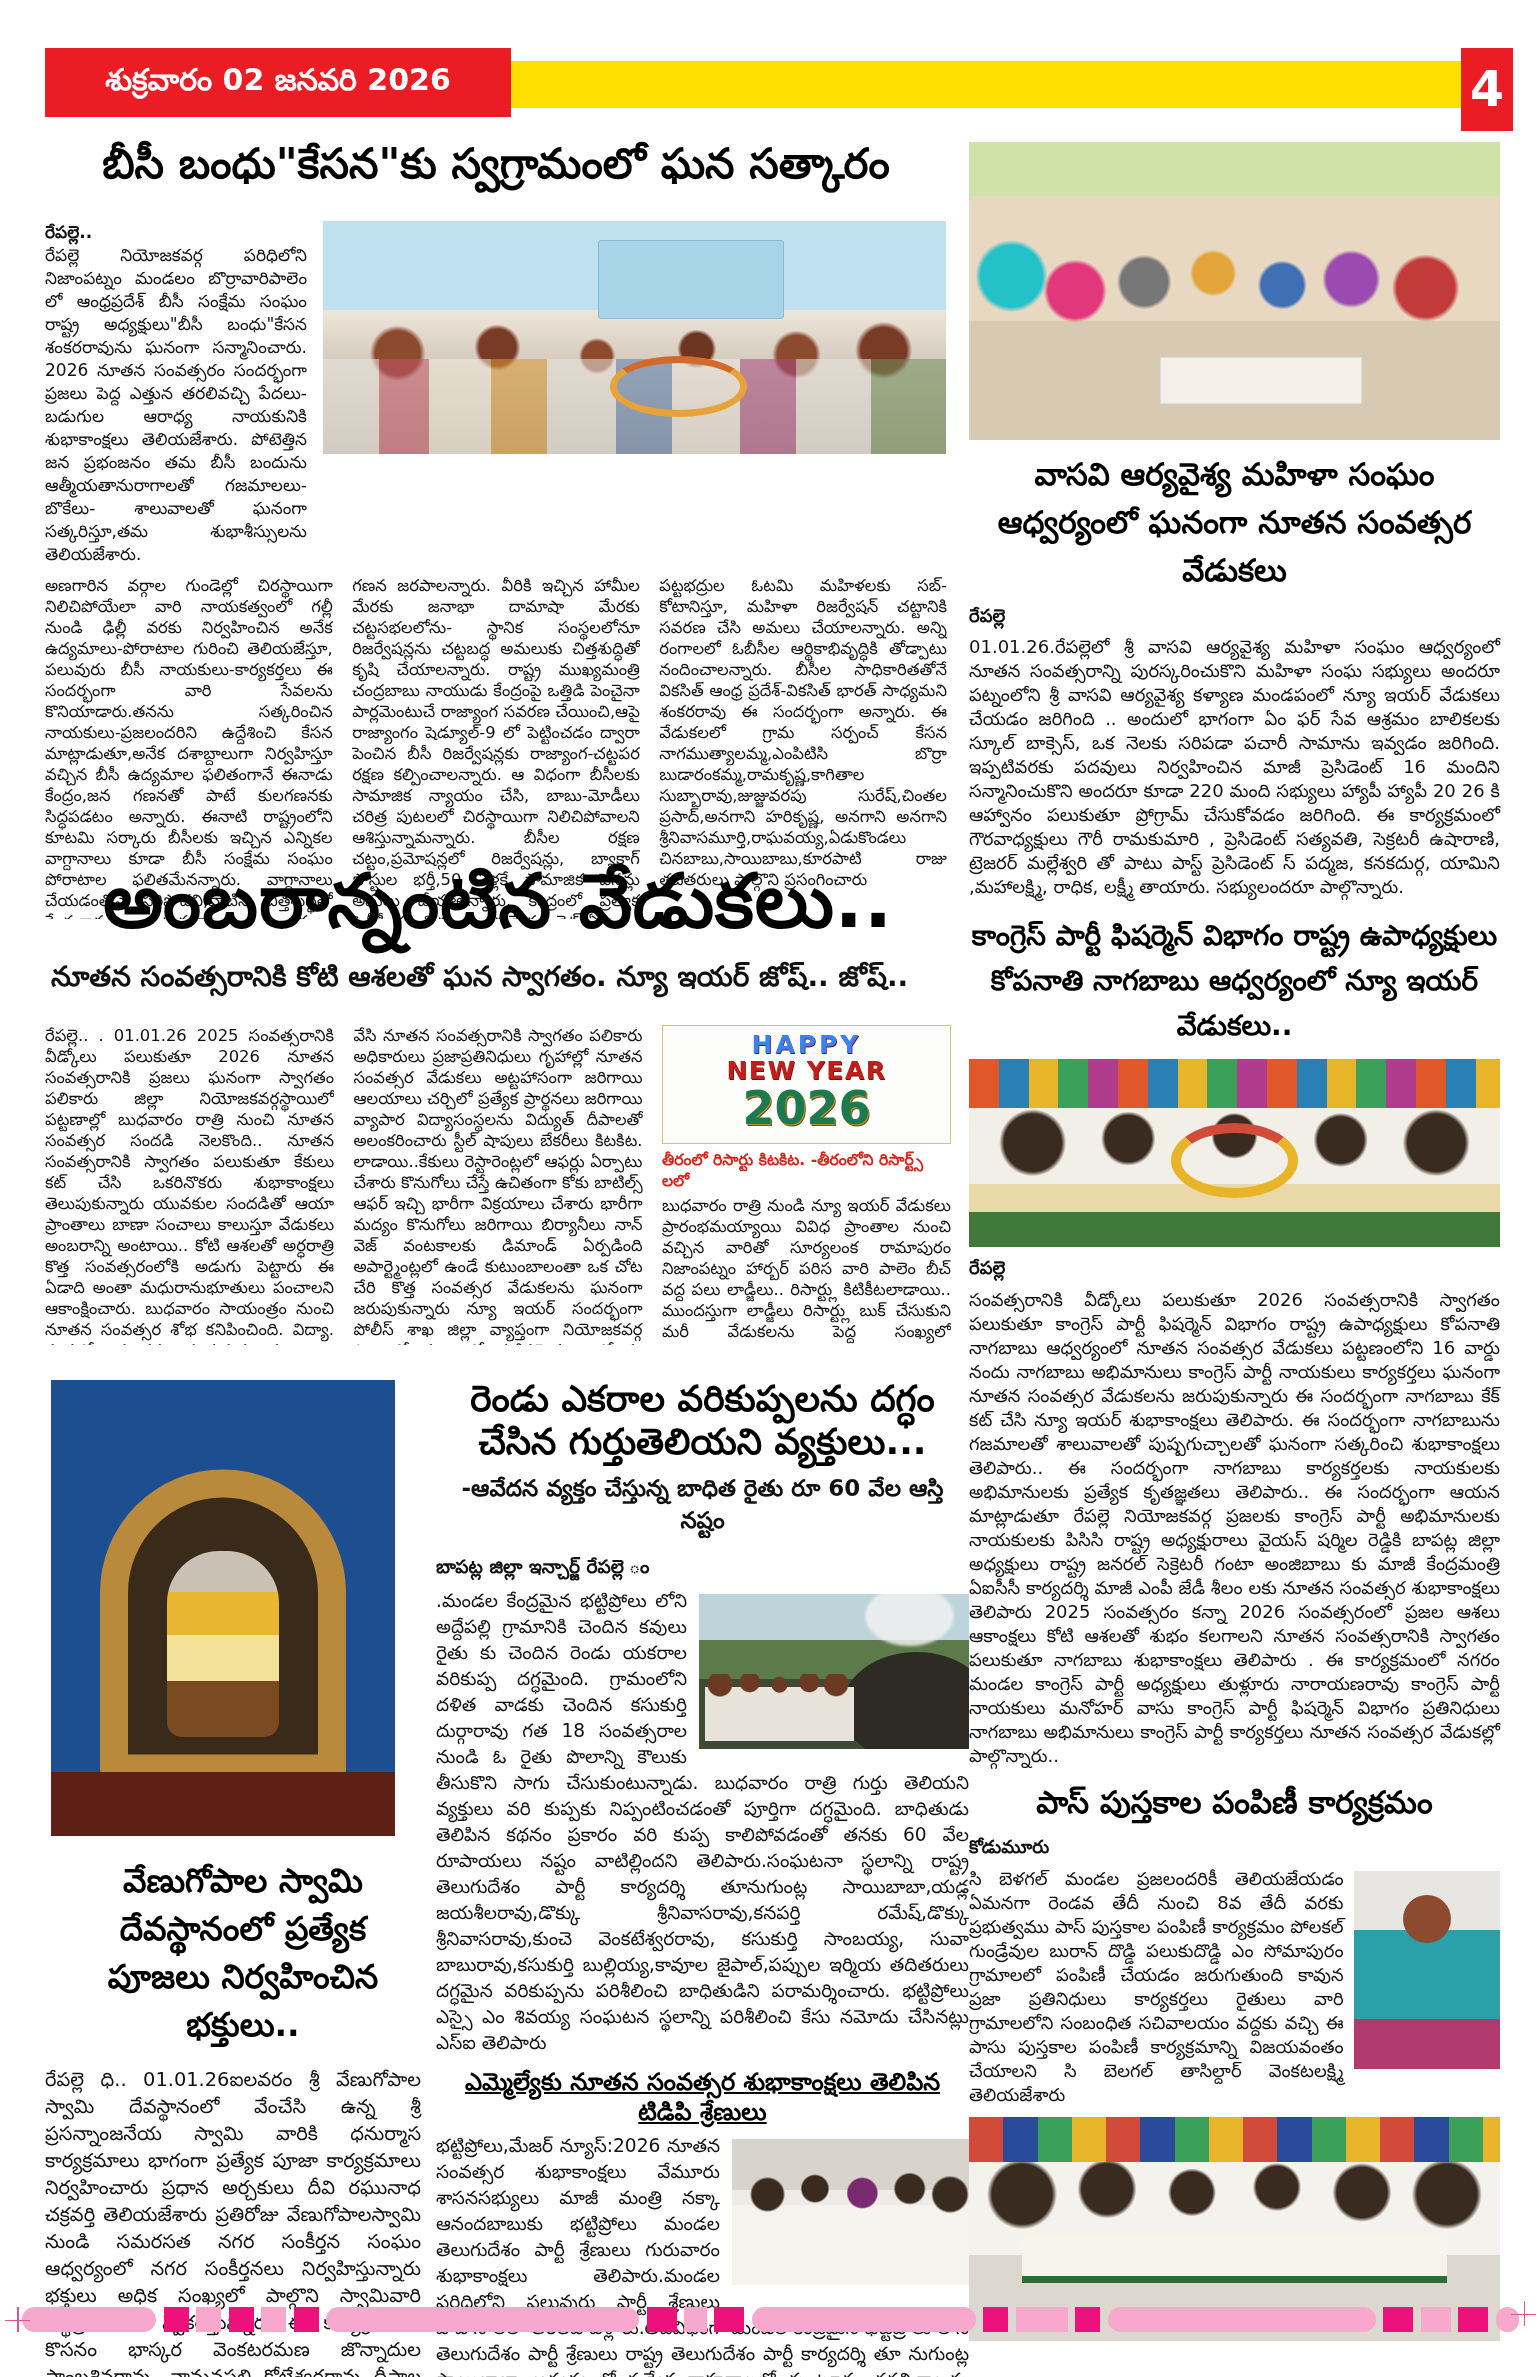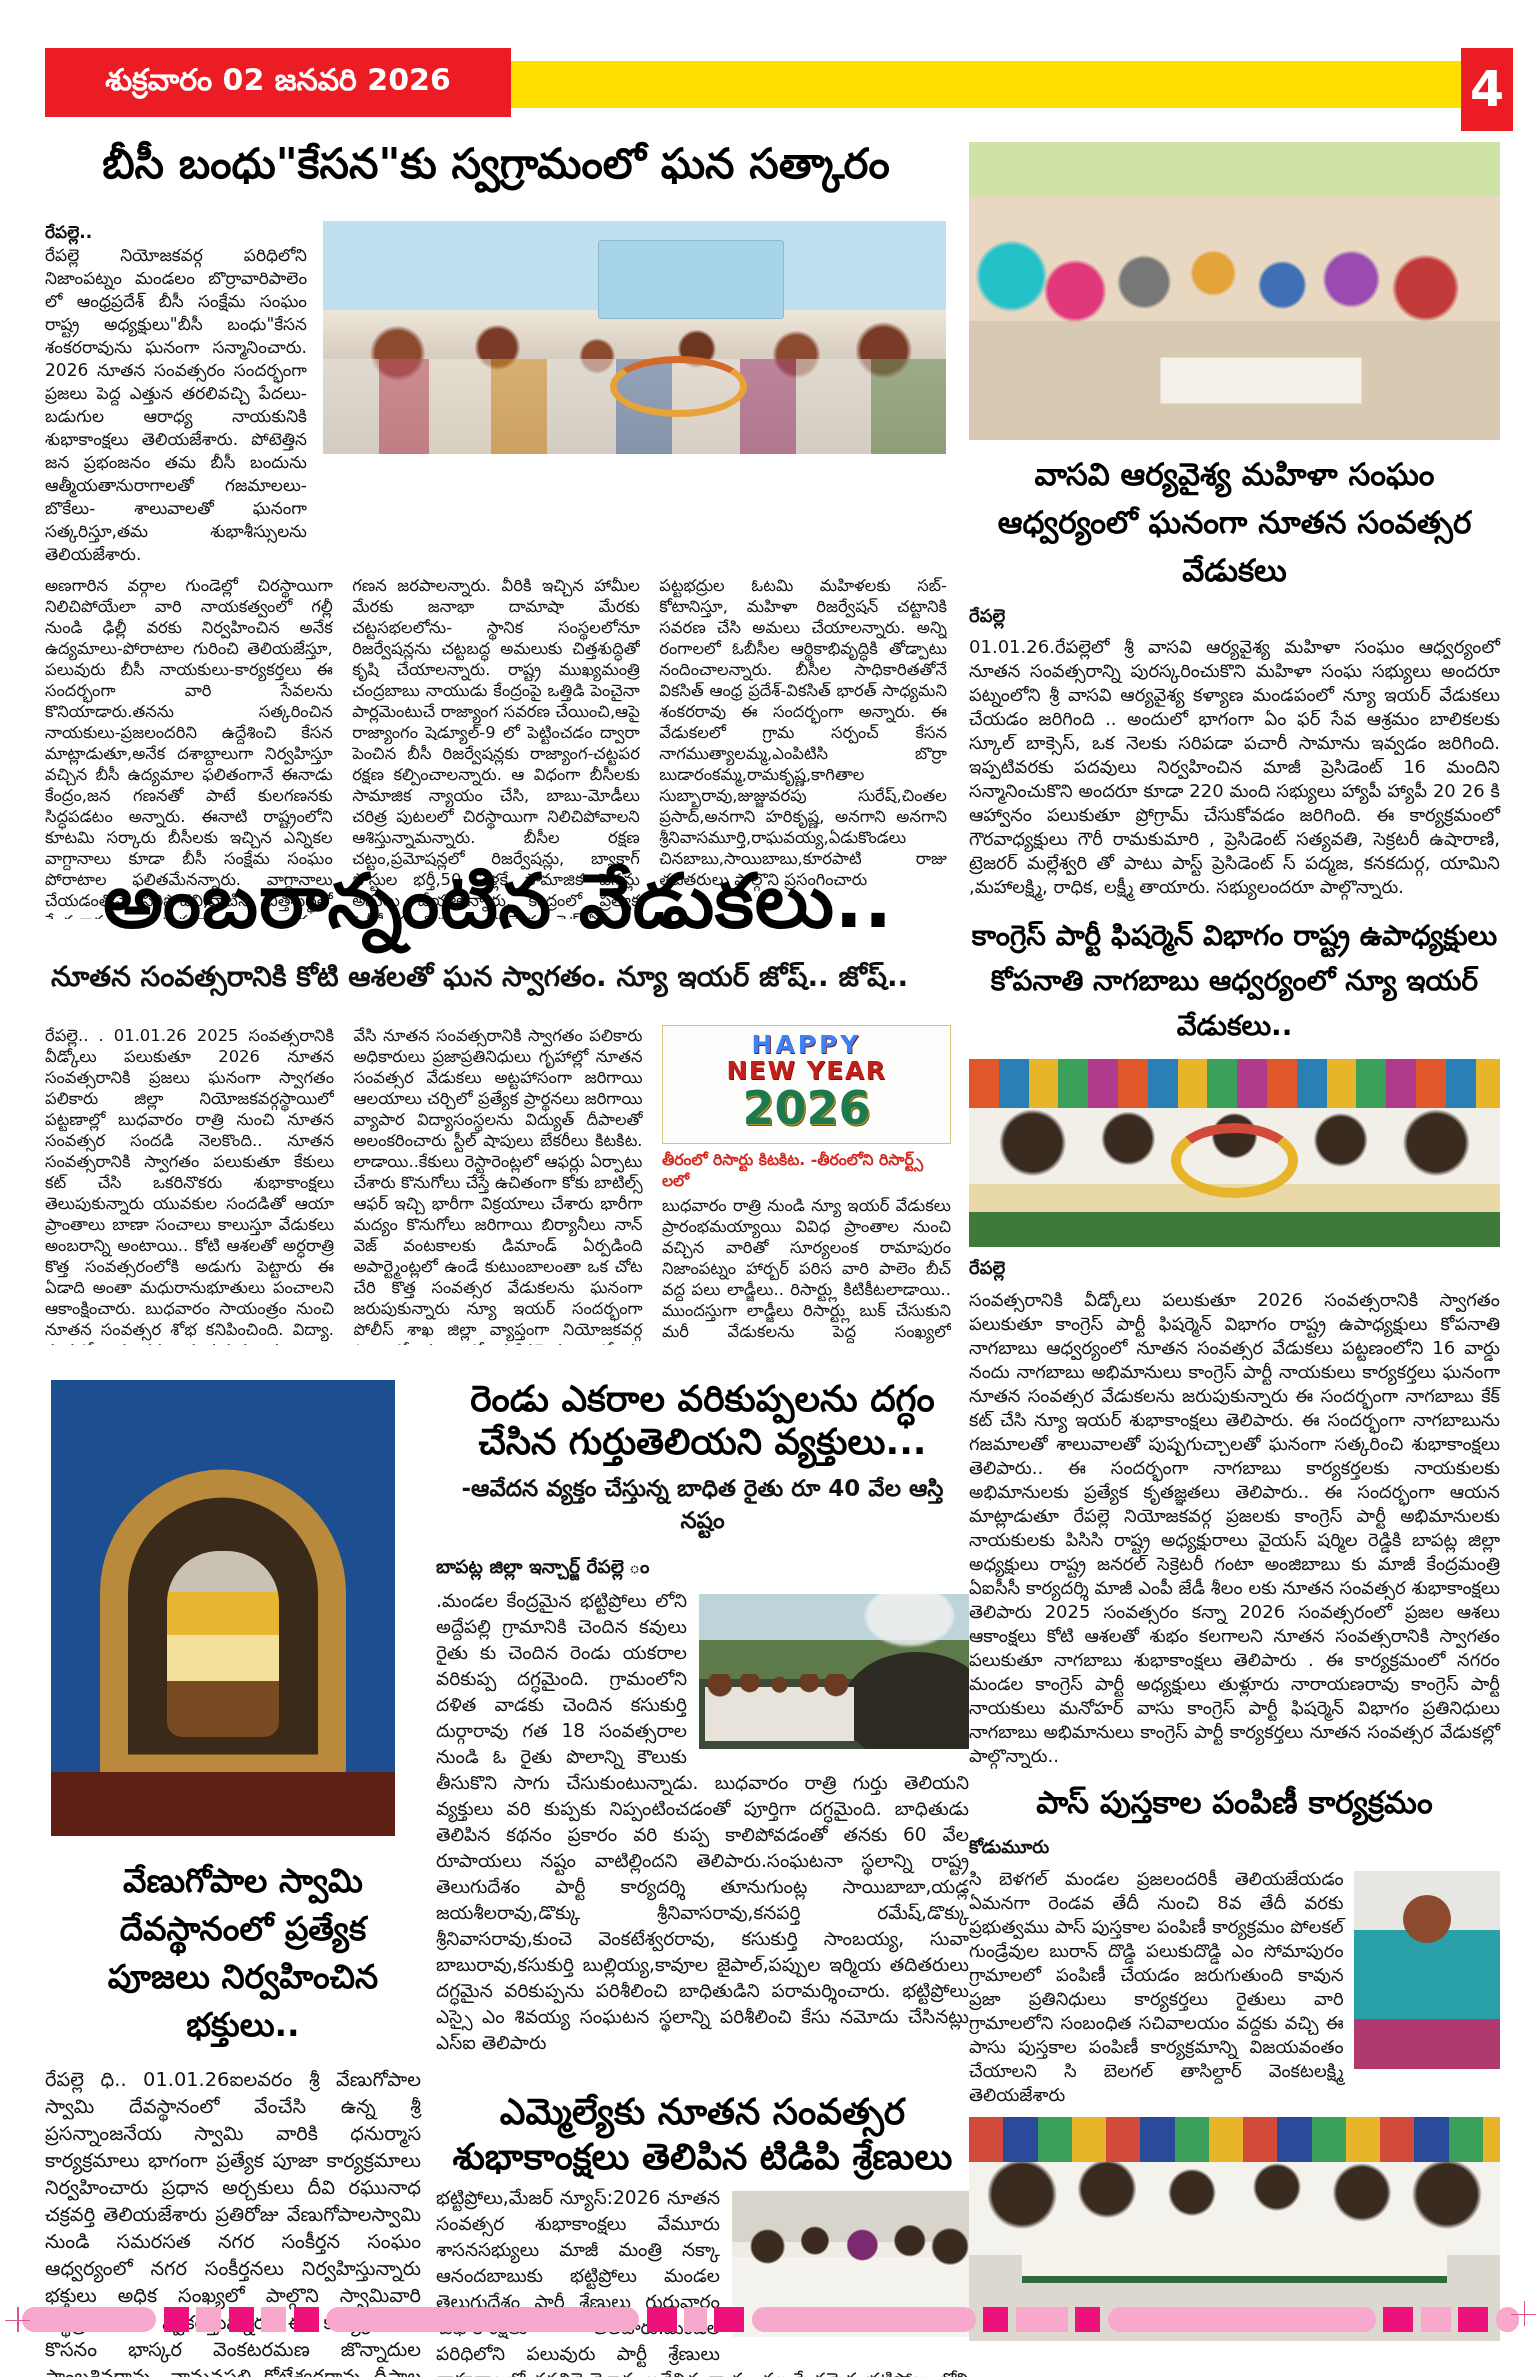--- a/index.html
+++ b/index.html
@@ -94,21 +94,21 @@
   .art5-photo .smoke { position:absolute; right:15px; top:-7.5px; width:89px; height:60px; border-radius:50%;
     background:rgba(240,240,240,.85); filter:blur(1.5px); }
   .art5-photo .folks { position:absolute; left:6px; bottom:7.5px; width:149px; height:67px;
     background:
       radial-gradient(circle at 10% 15%, #6b3a22 0 8%, transparent 9%),
       radial-gradient(circle at 30% 12%, #6b3a22 0 8%, transparent 9%),
       radial-gradient(circle at 50% 16%, #6b3a22 0 8%, transparent 9%),
       radial-gradient(circle at 70% 12%, #6b3a22 0 8%, transparent 9%),
       radial-gradient(circle at 88% 15%, #6b3a22 0 8%, transparent 9%),
       linear-gradient(180deg, transparent 0 20%, #e7e3da 20% 100%); }
-  .art6-headline { font-size:36px; line-height:1.25; margin-top:33px; }
+  .art6-headline { font-size:24px; line-height:1.25; margin-top:11px;text-decoration:underline; }
   .art6-photo { float:right; width:237px; height:146px; margin:6px 0 6px 12px;
     background:linear-gradient(180deg,#d8d3cb 0 35%, #efece6 35% 100%); position:relative; }
   .art6-photo::after { content:""; position:absolute; inset:0;
     background:
       radial-gradient(circle at 15% 38%, #3a2b20 0 7%, transparent 8%),
       radial-gradient(circle at 35% 34%, #3a2b20 0 7%, transparent 8%),
       radial-gradient(circle at 55% 37%, #7a2a6e 0 9%, transparent 10%),
       radial-gradient(circle at 75% 34%, #3a2b20 0 7%, transparent 8%),
       radial-gradient(circle at 92% 38%, #3a2b20 0 7%, transparent 8%),
       linear-gradient(180deg, transparent 0 45%, #f5f3ee 45% 100%); }
@@ -231,21 +231,21 @@
       <div class="deity-arch"></div>
       <div class="deity-idol"></div>
       <div class="deity-base"></div>
     </div>
     <div class="art-headline">వేణుగోపాల స్వామి దేవస్థానంలో ప్రత్యేక పూజలు నిర్వహించిన భక్తులు..</div>
     <div class="body-txt">రేపల్లె ధి.. 01.01.26ఐలవరం శ్రీ వేణుగోపాల స్వామి దేవస్థానంలో వేంచేసి ఉన్న శ్రీ ప్రసన్నాంజనేయ స్వామి వారికి ధనుర్మాస కార్యక్రమాలు భాగంగా ప్రత్యేక పూజా కార్యక్రమాలు నిర్వహించారు ప్రధాన అర్చకులు దీవి రఘునాధ చక్రవర్తి తెలియజేశారు ప్రతిరోజు వేణుగోపాలస్వామి నుండి సమరసత నగర సంకీర్తన సంఘం ఆధ్వర్యంలో నగర సంకీర్తనలు నిర్వహిస్తున్నారు భక్తులు అధిక సంఖ్యలో పాల్గొని స్వామివారి తీర్థప్రసాదాలు స్వీకరిస్తున్నారు ఈ కార్యక్రమంలో కొసనం భాస్కర వెంకటరమణ జొన్నాదుల సాంబశివరావు, వామనపల్లి కోటేశ్వరరావు దీపాల వాసు, గోలి బాబురావు కొడాలి నరసింహారావు చందలూరి సత్యనారాయణ సూర్యావతి తదితరులు పాల్గొన్నారు</div>
   </div>
 
   <div class="midcol">
     <div class="art-headline art5-headline">రెండు ఎకరాల వరికుప్పలను దగ్ధం చేసిన గుర్తుతెలియని వ్యక్తులు...</div>
-    <div class="art5-sub">-ఆవేదన వ్యక్తం చేస్తున్న బాధిత రైతు రూ 40 వేల ఆస్తి నష్టం</div>
+    <div class="art5-sub">-ఆవేదన వ్యక్తం చేస్తున్న బాధిత రైతు రూ 60 వేల ఆస్తి నష్టం</div>
     <div class="art5-date dateline">బాపట్ల జిల్లా ఇన్చార్జ్ రేపల్లె ం</div>
     <div class="art5-body">
       <span class="photo art5-photo">
         <span class="smoke"></span>
         <span class="mound"></span>
         <span class="folks"></span>
       </span>
       <span>.మండల కేంద్రమైన భట్టిప్రోలు లోని అద్దేపల్లి గ్రామానికి చెందిన కవులు రైతు కు చెందిన రెండు యకరాల వరికుప్ప దగ్ధమైంది. గ్రామంలోని దళిత వాడకు చెందిన కసుకుర్తి దుర్గారావు గత 18 సంవత్సరాల నుండి ఓ రైతు పొలాన్ని కౌలుకు తీసుకొని సాగు చేసుకుంటున్నాడు. బుధవారం రాత్రి గుర్తు తెలియని వ్యక్తులు వరి కుప్పకు నిప్పంటించడంతో పూర్తిగా దగ్ధమైంది. బాధితుడు తెలిపిన కథనం ప్రకారం వరి కుప్ప కాలిపోవడంతో తనకు 60 వేల రూపాయలు నష్టం వాటిల్లిందని తెలిపారు.సంఘటనా స్థలాన్ని రాష్ట్ర తెలుగుదేశం పార్టీ కార్యదర్శి తూనుగుంట్ల సాయిబాబా,యడ్ల జయశీలరావు,డొక్కు శ్రీనివాసరావు,కనపర్తి రమేష్,డొక్కు శ్రీనివాసరావు,కుంచె వెంకటేశ్వరరావు, కసుకుర్తి సాంబయ్య, సువా బాబురావు,కసుకుర్తి బుల్లియ్య,కావూల జైపాల్,పప్పుల ఇర్మియ తదితరులు దగ్ధమైన వరికుప్పను పరిశీలించి బాధితుడిని పరామర్శించారు. భట్టిప్రోలు ఎస్సై ఎం శివయ్య సంఘటన స్థలాన్ని పరిశీలించి కేసు నమోదు చేసినట్లు ఎస్ఐ తెలిపారు</span>
     </div>
     <div class="art-headline art6-headline">ఎమ్మెల్యేకు నూతన సంవత్సర శుభాకాంక్షలు తెలిపిన టిడిపి శ్రేణులు</div>

